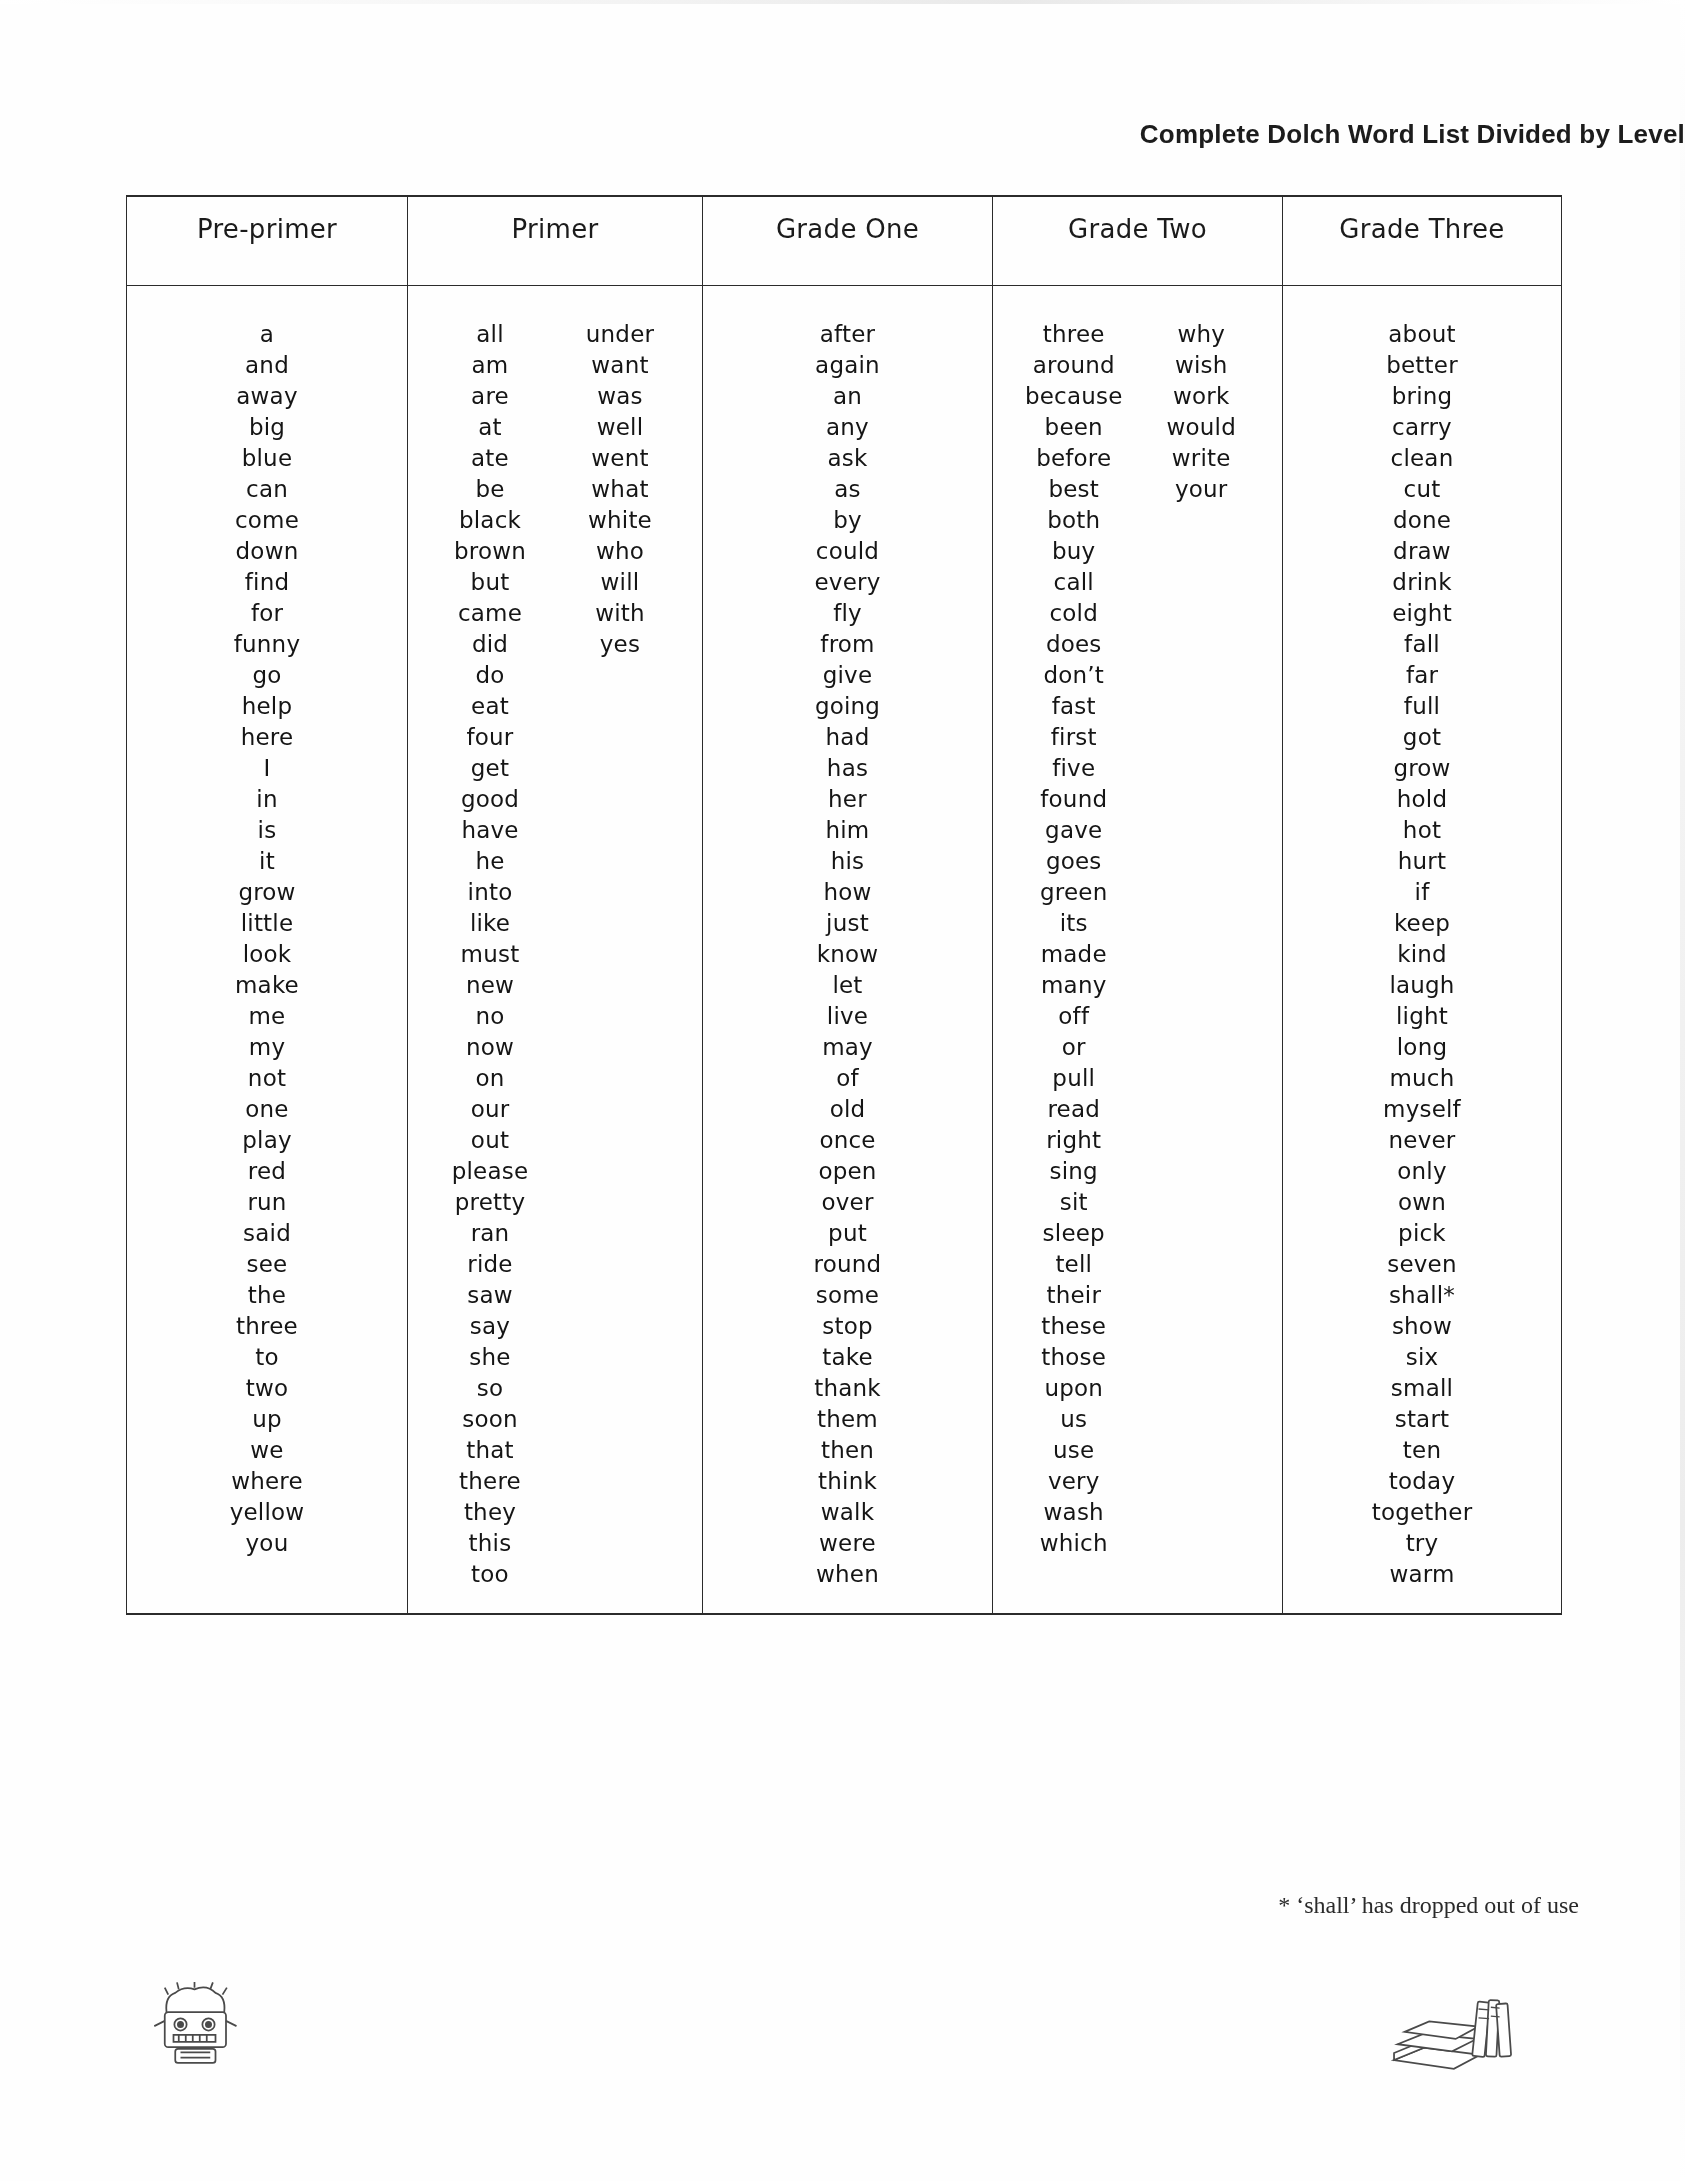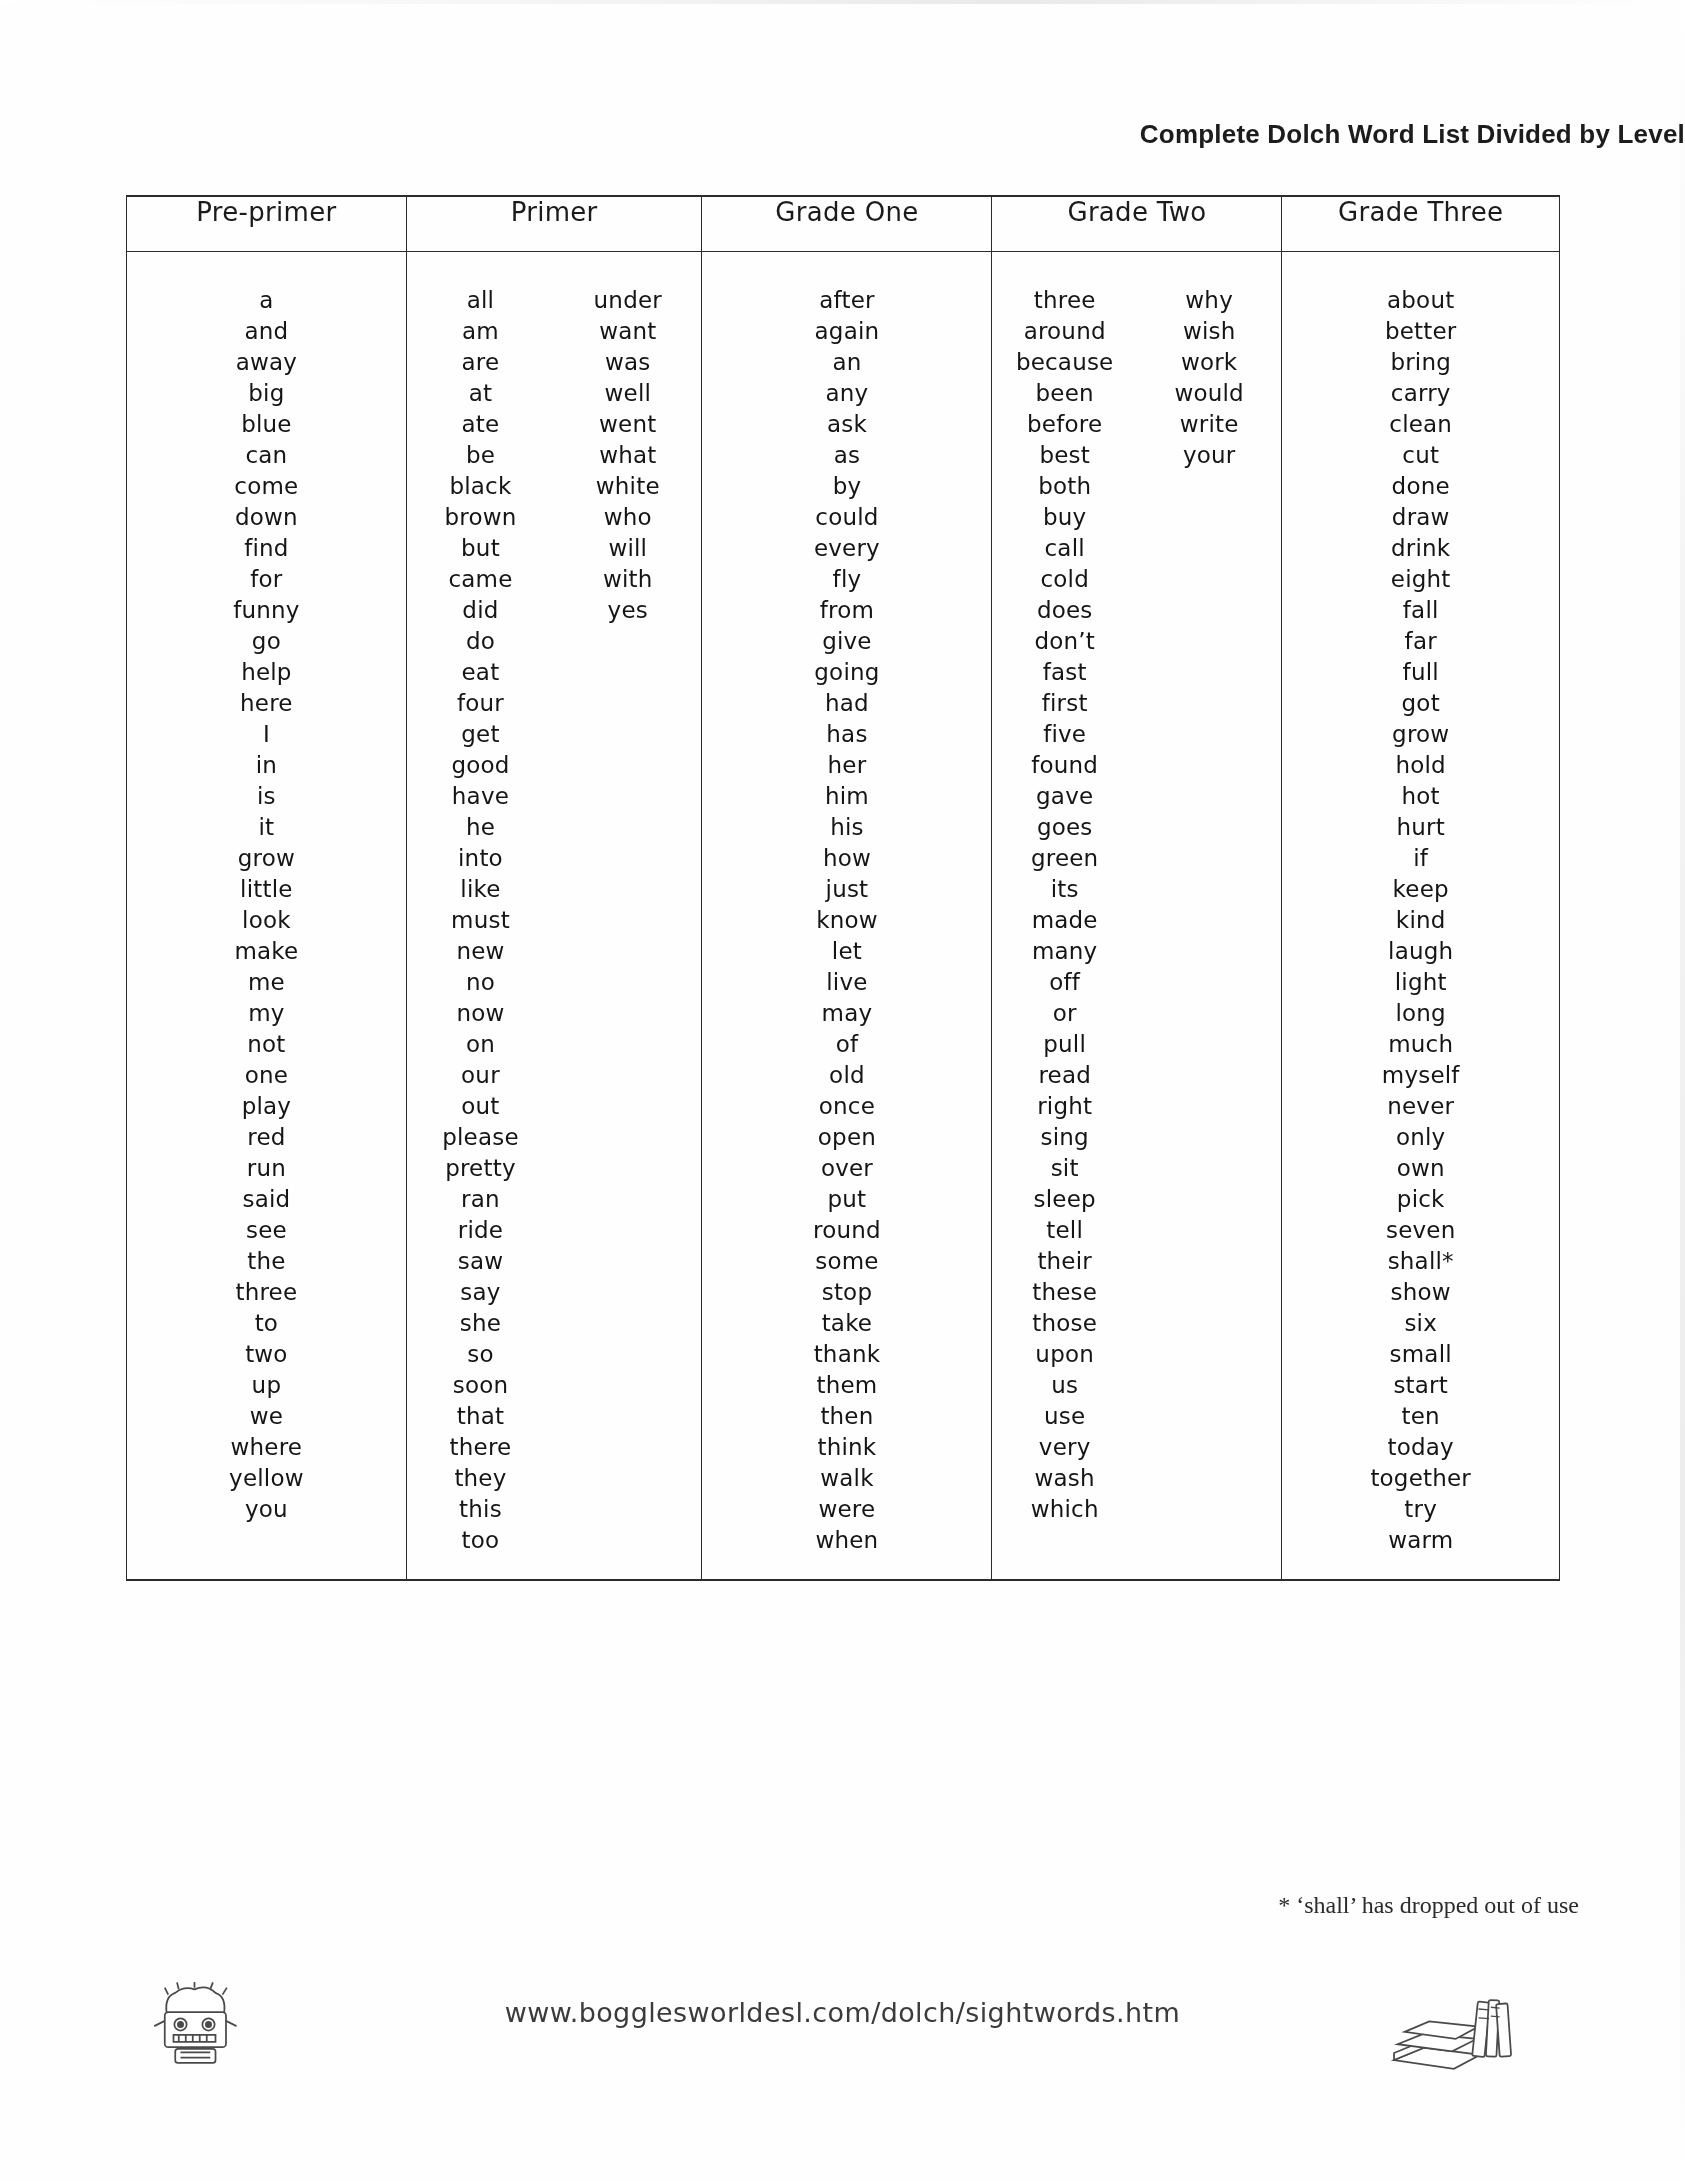--- a/index.html
+++ b/index.html
@@ -44,21 +44,21 @@
   }
   table.dolch {
     border-collapse: collapse;
     width: 1434px;
     table-layout: fixed;
   }
   table.dolch th,
   table.dolch td {
     border-left: 1.8px solid #2b2b2b;
     border-right: 1.8px solid #2b2b2b;
-    padding: 0;
+    padding: 17px;
     vertical-align: top;
   }
   table.dolch thead th {
     border-top: 2.6px solid #2b2b2b;
     border-bottom: 1.8px solid #2b2b2b;
     height: 54px;
     font-weight: normal;
     font-family: "DejaVu Sans", sans-serif;
     font-size: 26px;
     color: #1b1b1b;
@@ -451,21 +451,20 @@
         <circle cx="68" cy="48" r="3" fill="#4a4a4a"></circle>
         <path d="M28 60 h48 v8 h-48 z" fill="#ffffff"></path>
         <path d="M34 60 v8 M42 60 v8 M50 60 v8 M58 60 v8 M66 60 v8"></path>
         <rect x="30" y="76" width="46" height="16" rx="3" fill="#ffffff"></rect>
         <path d="M36 80 h34 M36 86 h34"></path>
         <path d="M18 44 l-12 6 M88 44 l12 6"></path>
       </g>
     </svg>
   </div>
 
-  <div class="bottom-url">www.bogglesworldesl.com/dolch/sightwords.htm</div>
 
   <div class="right-art">
     <svg viewBox="0 0 150 110" width="132" height="97" aria-hidden="true">
       <g stroke="#4a4a4a" stroke-width="2" fill="#ffffff">
         <path d="M8 92 l34 -14 l64 8 l-30 16 z"></path>
         <path d="M8 92 l0 -8 l34 -14 l0 8 z"></path>
         <path d="M12 74 l30 -12 l60 6 l-28 14 z"></path>
         <path d="M20 60 l28 -12 l56 6 l-26 14 z"></path>
         <rect x="100" y="26" width="14" height="62" rx="2" transform="rotate(6 107 57)"></rect>
         <rect x="114" y="24" width="12" height="64" rx="2" transform="rotate(3 120 56)"></rect>

